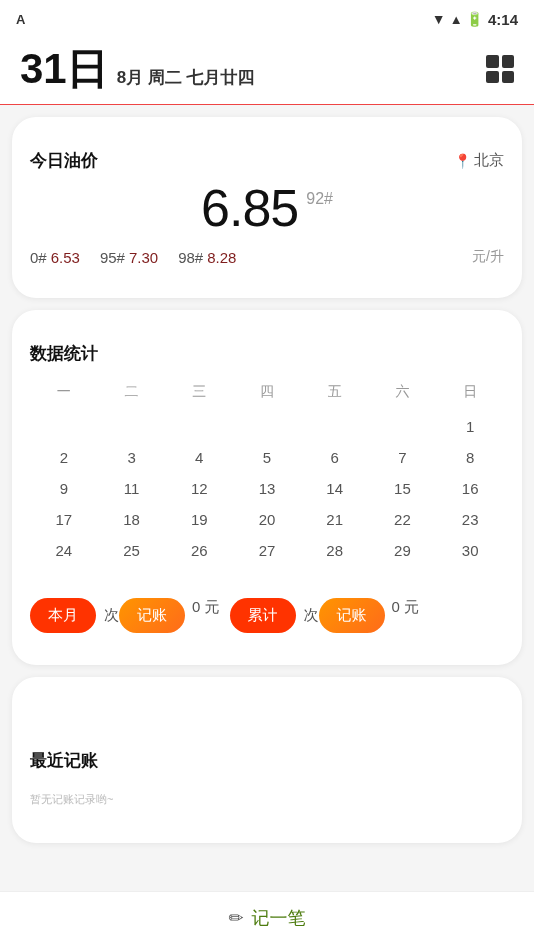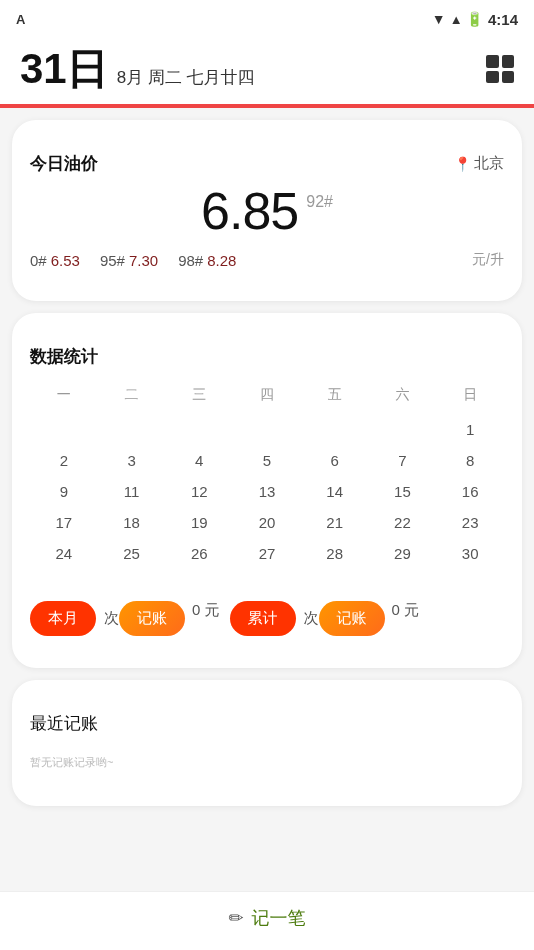--- a/index.html
+++ b/index.html
@@ -40,37 +40,37 @@
     .battery-icon { font-size: 14px; }
     .time-text { font-size: 15px; font-weight: bold; }
 
     
     .header {
       display: flex;
       align-items: center;
       justify-content: space-between;
       padding: 12px 20px 14px;
       background: #fff;
-      border-bottom: 4px solid #ef4444;
+      border-bottom: 1px solid #ef4444;
     }
     .header-date {
       display: flex;
       align-items: baseline;
       gap: 8px;
     }
     .date-day {
       font-size: 42px;
       font-weight: 900;
       color: #111;
       line-height: 1;
     }
     .date-info {
       font-size: 17px;
       color: #333;
-      font-weight: 400;
+      font-weight: 700;
     }
     .grid-icon {
       display: grid;
       grid-template-columns: 1fr 1fr;
       gap: 3px;
       width: 28px;
       height: 28px;
     }
     .grid-icon span {
       display: block;
@@ -225,23 +225,24 @@
       gap: 7px;
     }
     .amount-text {
       font-size: 15px;
       color: #555;
     }
 
     
     .recent-title {
       font-size: 17px;
-      font-weight: 400;
+      font-weight: 700;
       color: #111;
       margin-bottom: 12px;
+      margin-top: 40px;
     }
     .empty-hint {
       font-size: 11px;
       color: #bbb;
       padding: 8px 0 4px;
     }
 
     
     .bottom-bar {
       position: fixed;

